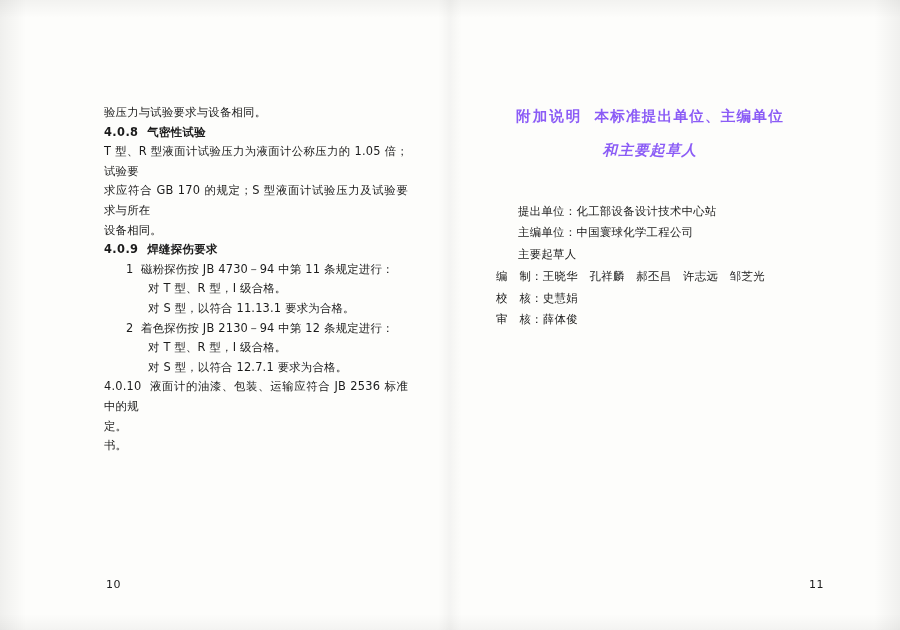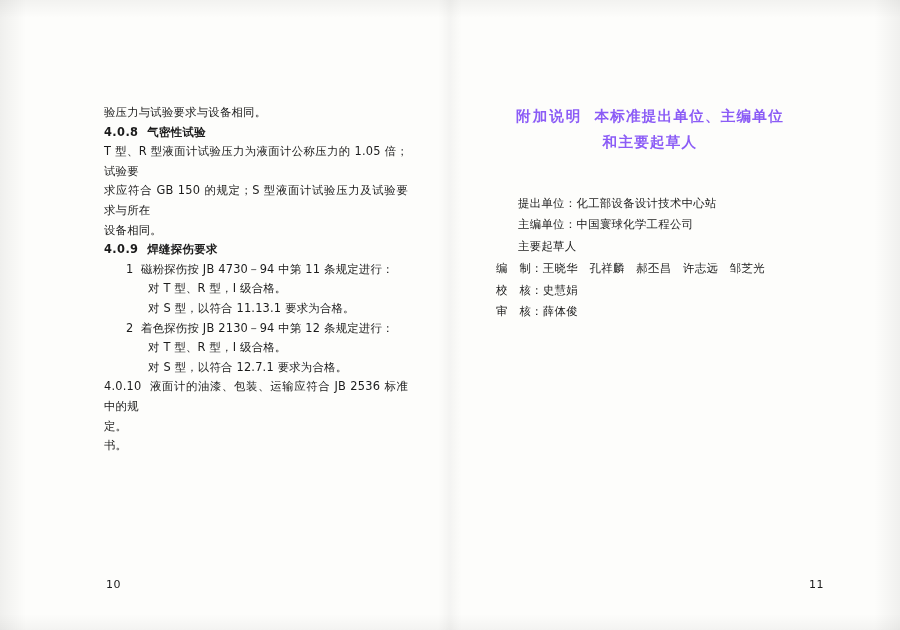--- a/index.html
+++ b/index.html
@@ -71,21 +71,22 @@
     line-height: 26px;
     color: #8b5cf6;
   }
   .appendix-title .lead {
     font-size: 14.6px;
     letter-spacing: 2px;
     margin-right: 12px;
   }
   .appendix-title .l2 {
     display: block;
-    margin-top: 0;
+    margin-top: 8px;
+    font-style: italic;
   }
   .appendix-body {
     margin-top: 38px;
     font-size: 11.4px;
     line-height: 21.4px;
     letter-spacing: 0.3px;
     color: #1b1b1b;
   }
   .kv {
     display: block;
@@ -150,21 +151,21 @@
   <div class="spread">
 
     <div class="leaf leaf-left">
       <div class="txt">
 
         <div class="line block">验压力与试验要求与设备相同。</div>
 
         <div class="line block heading">4.0.8  气密性试验</div>
 
         <div class="line block">T 型、R 型液面计试验压力为液面计公称压力的 1.05 倍；试验要</div>
-        <div class="line block">求应符合 GB 150 的规定；S 型液面计试验压力及试验要求与所在</div>
+        <div class="line block">求应符合 GB 170 的规定；S 型液面计试验压力及试验要求与所在</div>
         <div class="line block">设备相同。</div>
 
         <div class="line block heading">4.0.9  焊缝探伤要求</div>
 
         <div class="line block indent2">1  磁粉探伤按 JB 4730－94 中第 11 条规定进行：</div>
         <div class="line block indent3">对 T 型、R 型，I 级合格。</div>
         <div class="line block indent3">对 S 型，以符合 11.13.1 要求为合格。</div>
 
         <div class="line block indent2">2  着色探伤按 JB 2130－94 中第 12 条规定进行：</div>
         <div class="line block indent3">对 T 型、R 型，I 级合格。</div>

